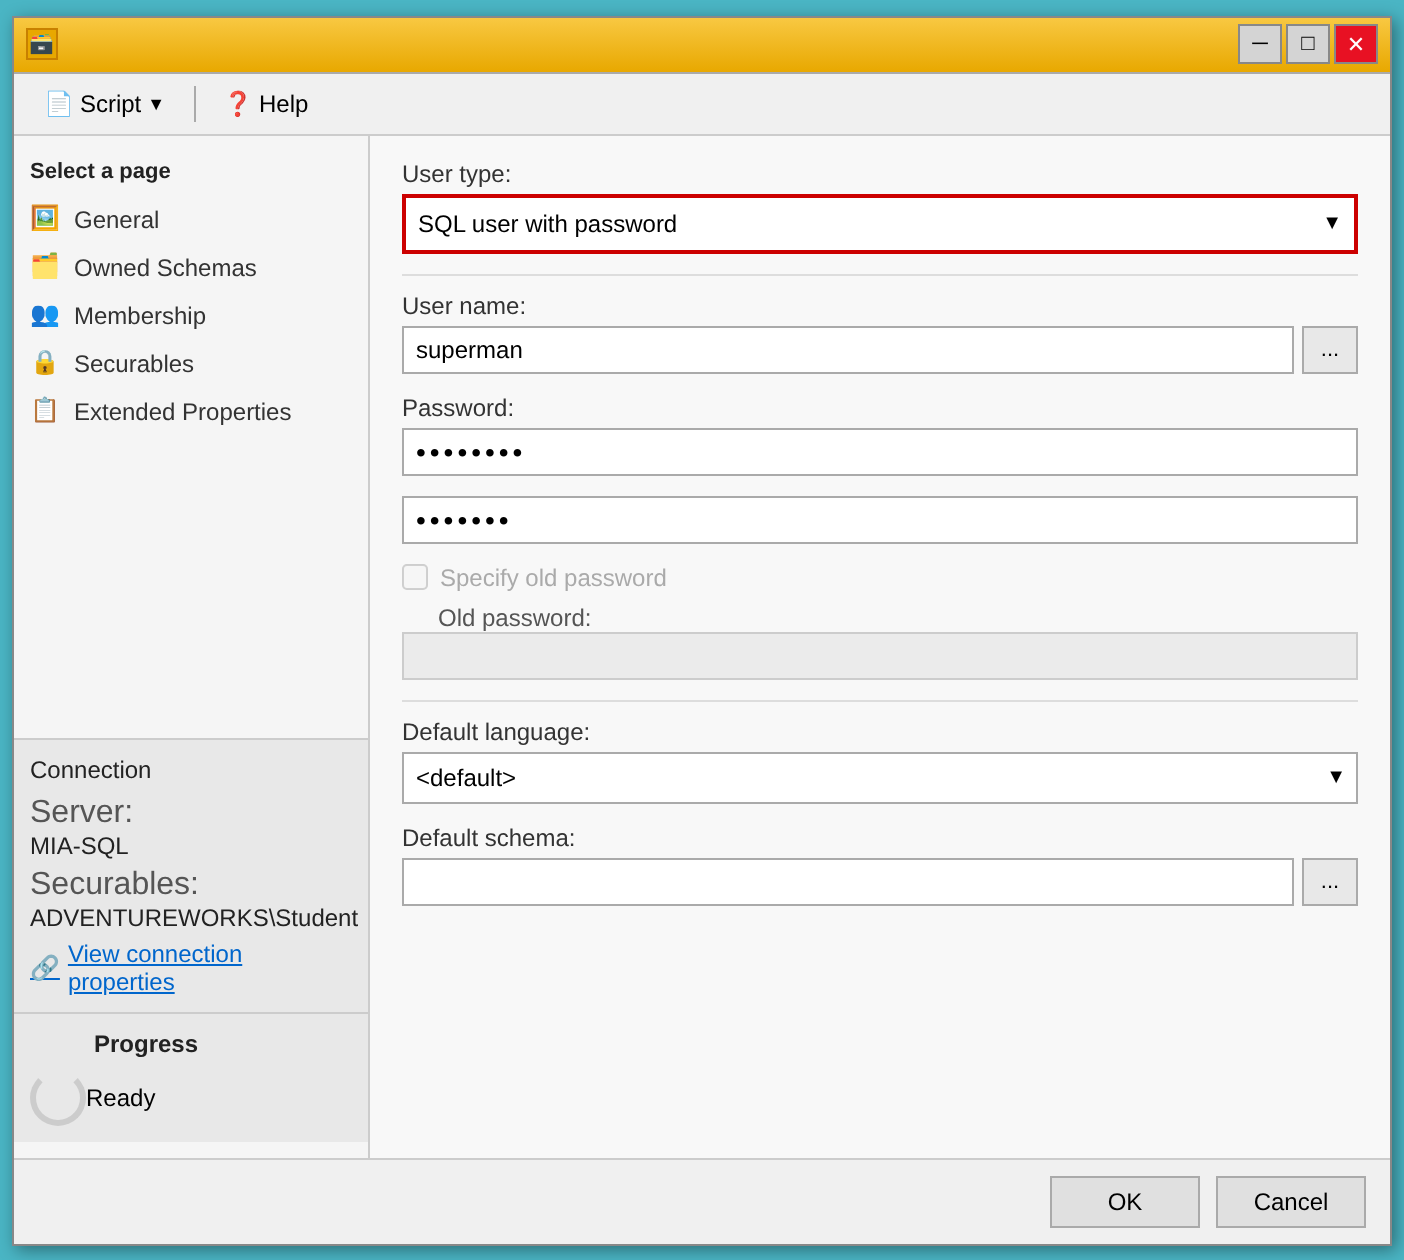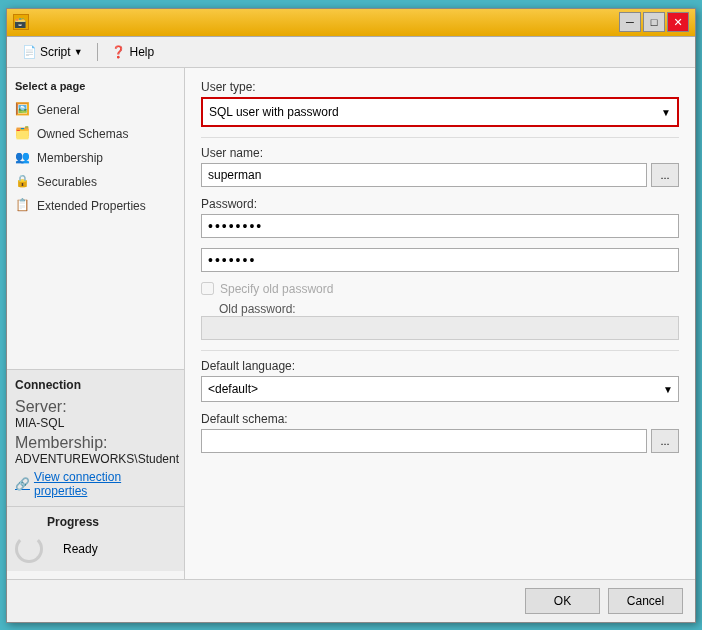--- a/index.html
+++ b/index.html
@@ -119,21 +119,21 @@
       height: 16px;
       flex-shrink: 0;
     }
     .connection-section {
       margin-top: auto;
       border-top: 1px solid #ccc;
       padding: 8px;
       background: #e8e8e8;
     }
     .connection-title {
-      font-weight: 700;
+      font-weight: 400;
       font-size: 12px;
       color: #222;
       margin-bottom: 6px;
     }
     .connection-label { font-size: 16px; color: #555; }
     .connection-value { font-size: 12px; color: #222; margin-bottom: 4px; }
     .connection-link {
       display: flex;
       align-items: center;
       gap: 4px;
@@ -151,21 +151,21 @@
     .progress-title {
       font-weight: 700;
       font-size: 12px;
       color: #222;
       margin-bottom: 6px;
       padding-left: 32px;
     }
     .progress-content {
       display: flex;
       align-items: center;
-      gap: 20px;
+      gap: 0;
     }
     .spinner {
       width: 28px;
       height: 28px;
       border-radius: 50%;
       border: 3px solid #ccc;
       border-top: 3px solid transparent;
     }
     .main-panel {
       flex: 1;
@@ -332,21 +332,21 @@
       </div>
       <div class="sidebar-item">
         <span class="item-icon">📋</span>
         <span>Extended Properties</span>
       </div>
 
       <div class="connection-section">
         <div class="connection-title">Connection</div>
         <div class="connection-label">Server:</div>
         <div class="connection-value">MIA-SQL</div>
-        <div class="connection-label">Membership:</div>
+        <div class="connection-label">Securables:</div>
         <div class="connection-value">ADVENTUREWORKS\Student</div>
         <div class="connection-link">
           <span>🔗</span>
           <span>View connection properties</span>
         </div>
       </div>
 
       <div class="progress-section">
         <div class="progress-title">Progress</div>
         <div class="progress-content">

